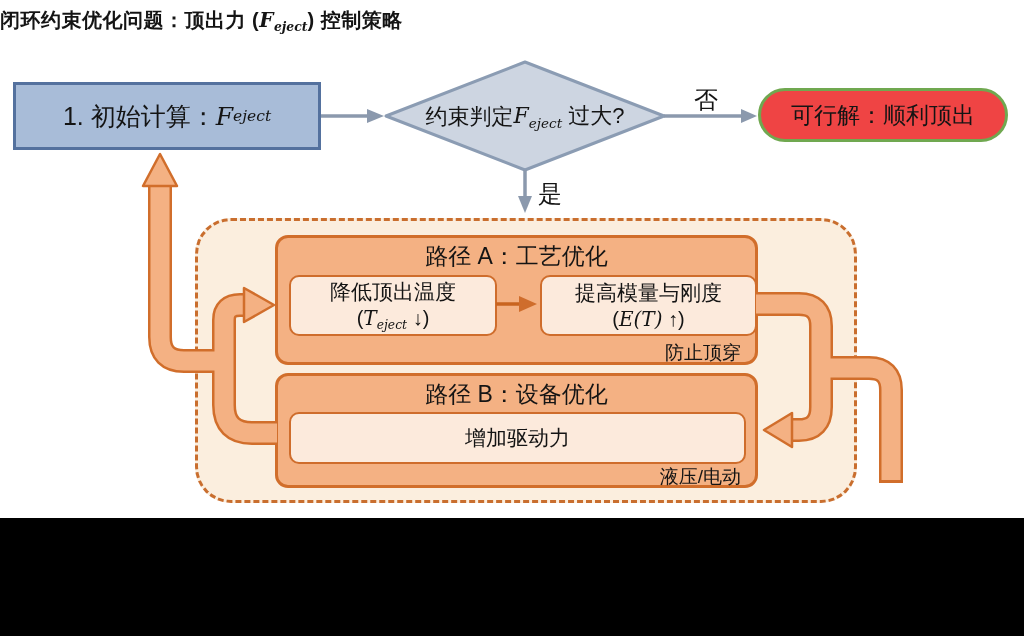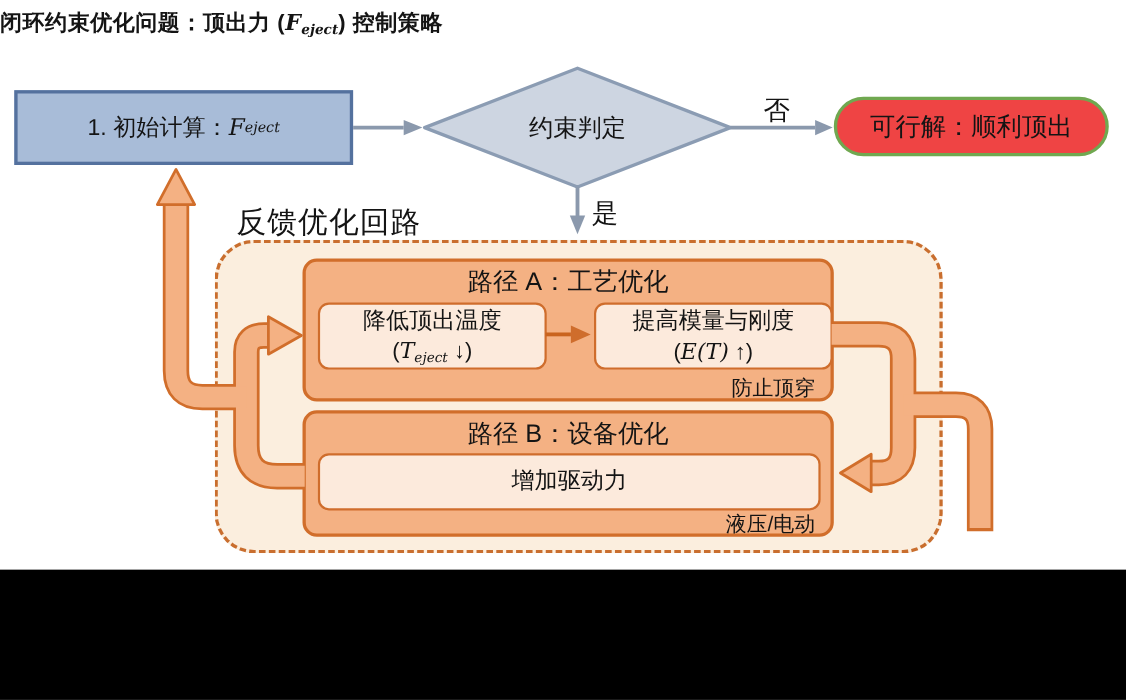--- a/index.html
+++ b/index.html
@@ -8,21 +8,21 @@
   .canvas{position:absolute;left:0;top:0;width:1024px;height:518px;background:#ffffff;}
   .bottom-bar{position:absolute;left:0;top:518px;width:1024px;height:118px;background:#000000;}
   .abs{position:absolute;}
   .page-title{left:0;top:7px;width:1024px;text-align:left;font-size:20px;font-weight:700;
               letter-spacing:.5px;white-space:nowrap;}
   .mathv{font-family:"DejaVu Serif","Liberation Serif",serif;font-style:italic;font-weight:inherit;}
   sub.mathsub{font-family:"DejaVu Serif","Liberation Serif",serif;font-style:italic;
               font-size:.62em;vertical-align:-0.35em;letter-spacing:0;}
   .node-blue{left:13px;top:82px;width:308px;height:68px;background:#a8bcd8;
              border:3px solid #54719e;box-sizing:border-box;display:flex;align-items:center;
-             justify-content:center;font-size:21px;white-space:nowrap;}
+             justify-content:center;font-size:25px;white-space:nowrap;}
   .diamond-text{left:415px;top:78px;width:220px;height:78px;display:flex;
                 align-items:center;justify-content:center;font-size:22px;line-height:1.25;
                 text-align:center;white-space:nowrap;}
   .node-green{left:758px;top:88px;width:250px;height:54px;background:#ef4444;
               border:3px solid #70a850;border-radius:28px;box-sizing:border-box;display:flex;
               align-items:center;justify-content:center;font-size:23px;white-space:nowrap;}
   .edge-label{font-size:24px;white-space:nowrap;}
   .lbl-no{left:694px;top:84px;}
   .lbl-yes{left:538px;top:178px;}
   .feedback-label{left:215px;top:184px;font-size:27px;letter-spacing:1px;white-space:nowrap;}
@@ -50,21 +50,20 @@
 </head>
 <body>
 
 <div class="stage">
   <div class="canvas">
 
     <div class="abs page-title"><span>闭环约束优化问题：顶出力 (</span><span class="mathv">F</span><sub class="mathsub">eject</sub><span>) 控制策略</span></div>
 
     <div class="abs dashed-box"></div>
 
-    <div class="abs feedback-label">反馈优化回路</div>
 
     <div class="abs pathbox pathbox-b">
       <div class="path-header">路径 B：设备优化</div>
       <div class="innerbox box-b1">
         <span class="l1">增加驱动力</span>
       </div>
       <div class="path-note note-b">液压/电动</div>
     </div>
 
     <div class="abs pathbox pathbox-a">
@@ -122,20 +121,21 @@
         <polygon points="160,154 143,186 177,186"></polygon>
         <polygon points="764,430 792,413 792,447"></polygon>
       </g>
 
       <line x1="496" y1="304" x2="519" y2="304" stroke="#c9641f" stroke-width="3.5"></line>
       <polygon points="537,304 519,296 519,312" fill="#cf6d2c"></polygon>
     </svg>
 
     <div class="abs diamond-text">
       <span>约束判定</span>
+      <span><span class="mathv">F</span><sub class="mathsub">eject</sub><span> 过大?</span></span>
     </div>
 
     <div class="abs edge-label lbl-no">否</div>
     <div class="abs edge-label lbl-yes">是</div>
   </div>
 
   <div class="bottom-bar"></div>
 </div>
 
 </body></html>

